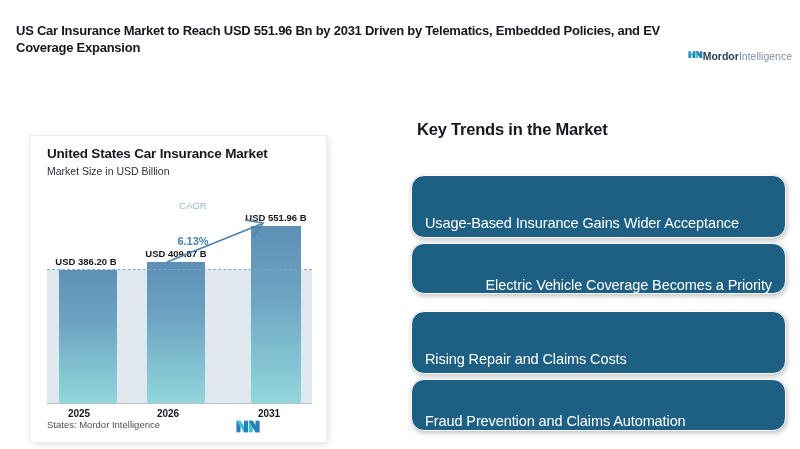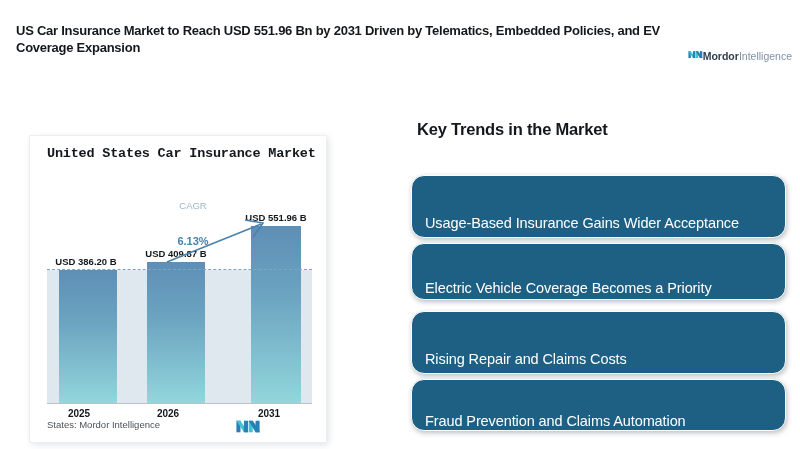--- a/index.html
+++ b/index.html
@@ -75,21 +75,20 @@
   }
   .chart-title {
     position: absolute;
     left: 17px;
     top: 10px;
     font-size: 13.5px;
     font-weight: bold;
     letter-spacing: -0.2px;
     color: #14181c;
     white-space: nowrap;
-    font-family: Liberation Mono, monospace;
   }
   .chart-subtitle {
     position: absolute;
     left: 17px;
     top: 29px;
     font-size: 10.5px;
     color: #2d3338;
     white-space: nowrap;
   }
 
@@ -227,20 +226,21 @@
       <polygon points="58,42 58,8 70,8 70,42" fill="#2a7fb8"></polygon>
     </svg>
     <div class="logo-words">
       <span class="w1">Mordor</span><span class="w2">Intelligence</span>
     </div>
   </div>
 </div>
 
 <div class="chart-card">
   <div class="chart-title">United States Car Insurance Market</div>
+  <div class="chart-subtitle">Market Size in USD Billion</div>
 
   <div class="plot">
     <div class="plot-band"></div>
 
     <div class="bar" style="left:12px; width:58px; height:134px;"></div>
     <div class="bar" style="left:100px; width:58px; height:142px;"></div>
     <div class="bar" style="left:204px; width:50px; height:178px;"></div>
 
     <div class="dashline" style="bottom:134px;"></div>
 
@@ -275,21 +275,21 @@
     <polygon points="58,42 58,8 70,8 70,42" fill="#2a7fb8"></polygon>
   </svg>
 </div>
 
 <div class="panel-title">Key Trends in the Market</div>
 
 <div class="trend-card" style="top:175px; height:63px;">
   <span class="trend-text">Usage-Based Insurance Gains Wider Acceptance</span>
 </div>
 
-<div class="trend-card" style="top:243px; height:57px;">
+<div class="trend-card" style="top:243px; height:51px;justify-content:flex-end;">
   <span class="trend-text">Electric Vehicle Coverage Becomes a Priority</span>
 </div>
 
 <div class="trend-card" style="top:311px; height:63px;">
   <span class="trend-text">Rising Repair and Claims Costs</span>
 </div>
 
 <div class="trend-card" style="top:379px; height:52px;">
   <span class="trend-text">Fraud Prevention and Claims Automation</span>
 </div>

